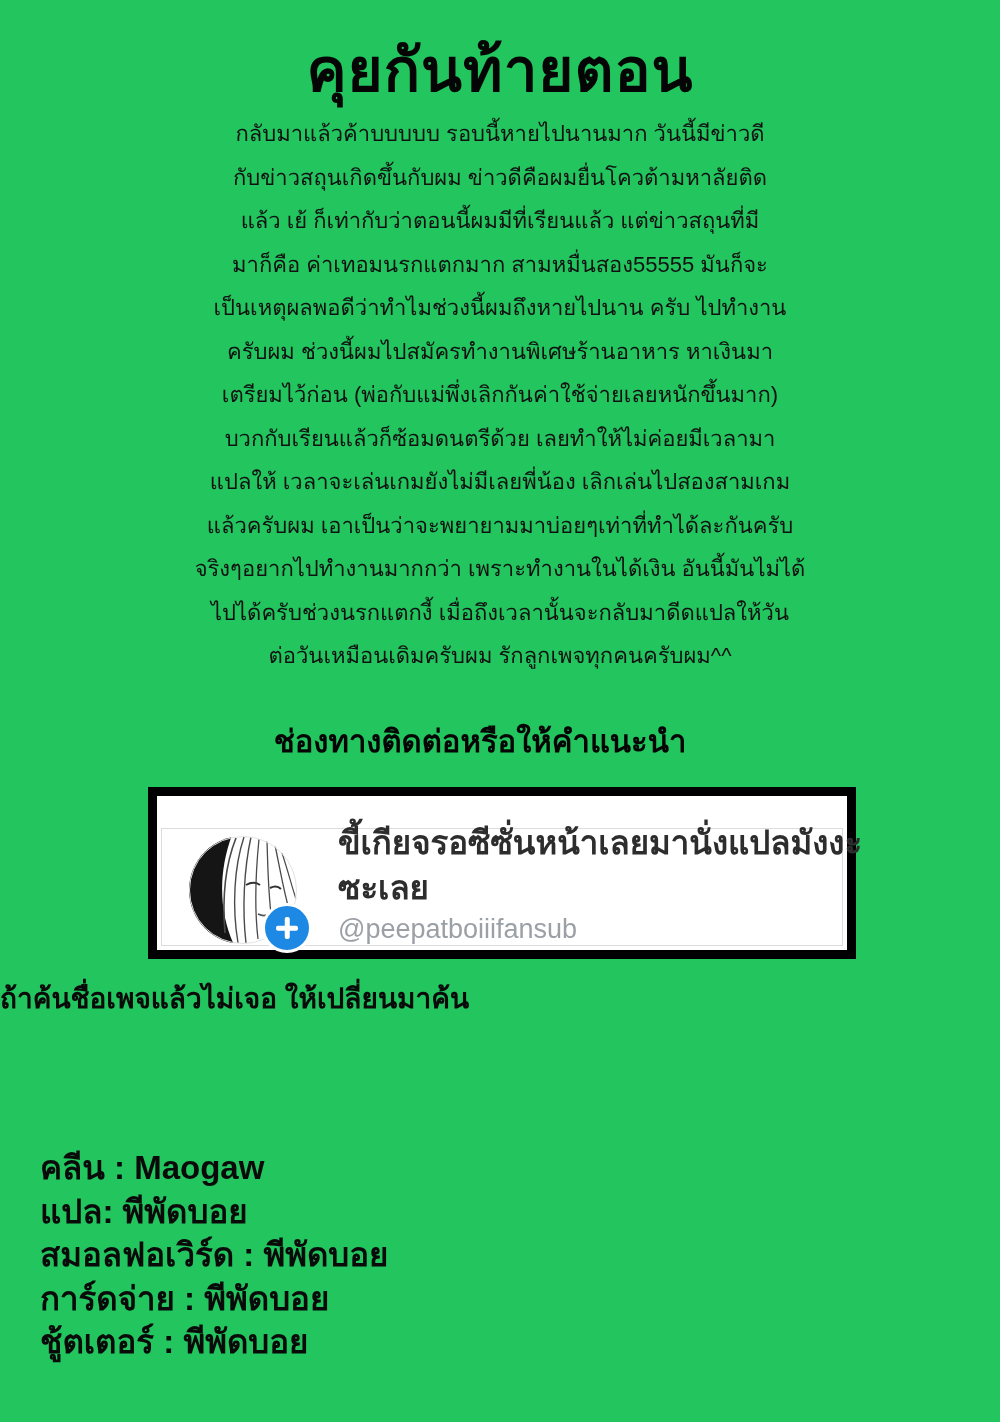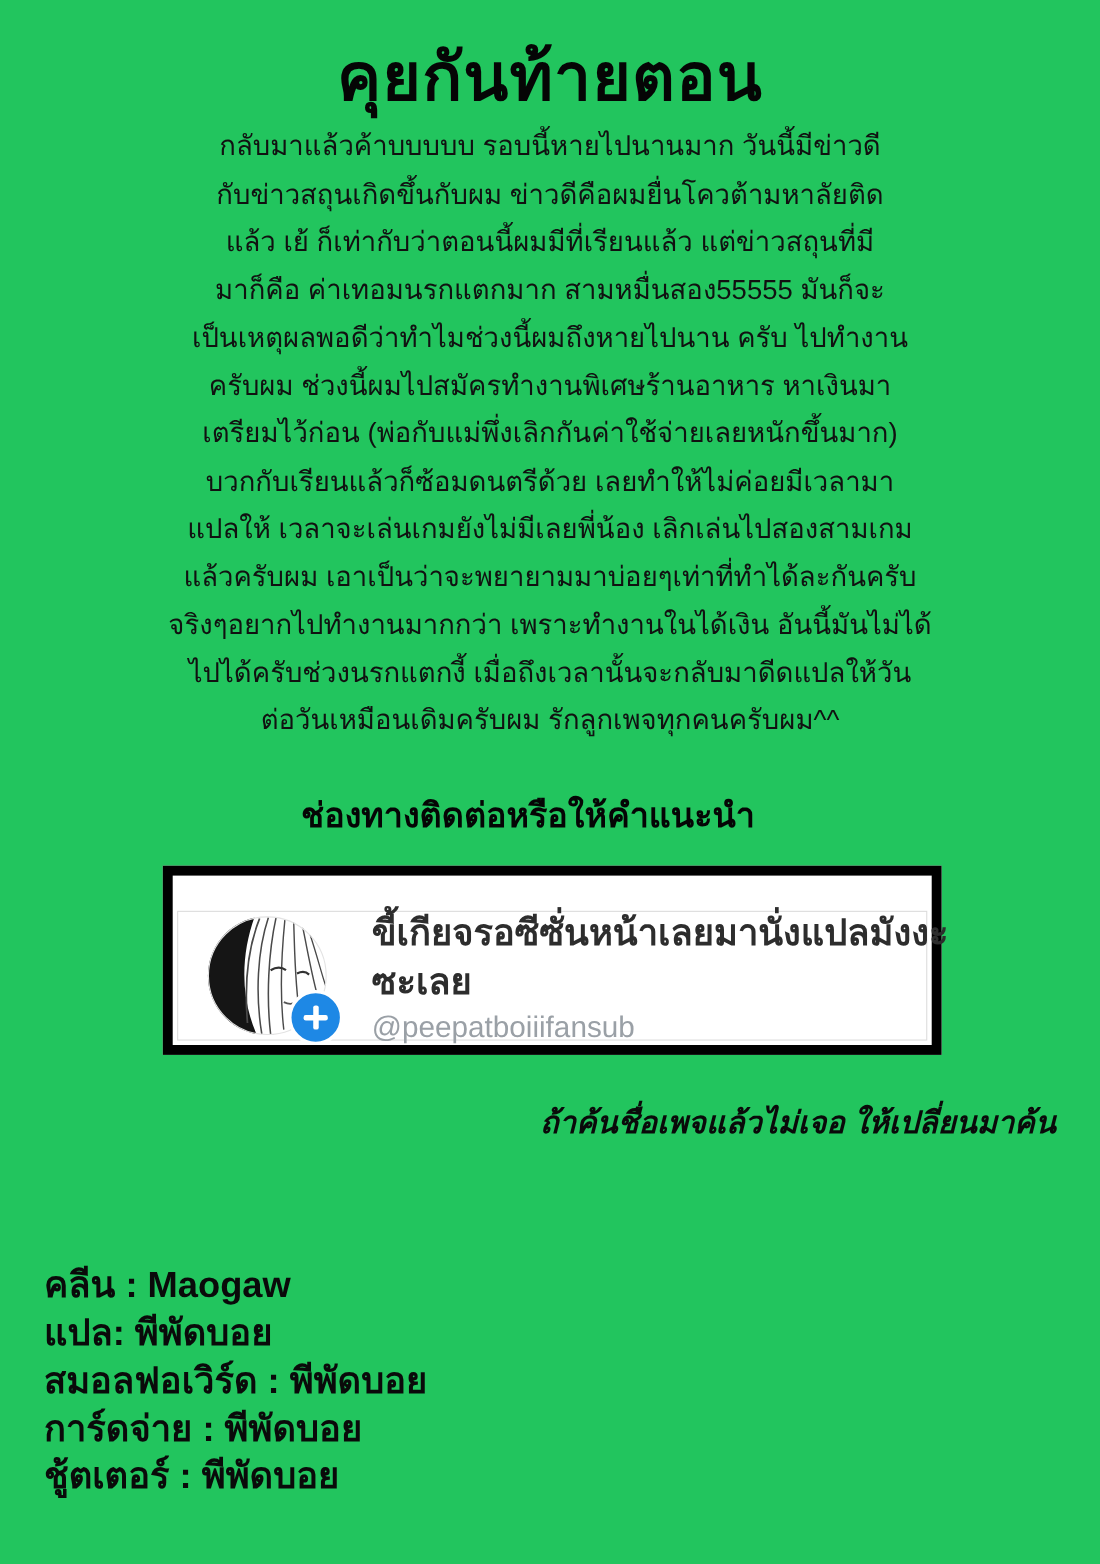--- a/index.html
+++ b/index.html
@@ -17,40 +17,40 @@
     text-align:center;
     font-size:60px;font-weight:900;
     letter-spacing:1px;
     color:#050505;
   }
   .afterword{
     position:absolute;top:112px;left:0;width:100%;
     text-align:center;
   }
   .pline{
-    font-size:25px;line-height:43.5px;
+    font-size:22px;line-height:43.5px;
     font-weight:500;color:#111;
     white-space:nowrap;
   }
   .contact-heading{
     position:absolute;top:716px;left:0;width:960px;
     text-align:center;
     font-size:31px;font-weight:800;color:#050505;
   }
   .card{
     position:absolute;left:148px;top:787px;
     width:708px;height:172px;
     border:9px solid #000;
     background:#fff;
     box-sizing:border-box;
   }
   .card-inner{
     position:absolute;inset:4px;
     border:1px solid #dcdcdc;
-    display:flex;align-items:center;
+    display:flex;align-items:flex-end;
     padding-left:26px;box-sizing:border-box;margin-top:28px;
   }
   .avatar-wrap{
     position:relative;width:110px;height:110px;flex:0 0 auto;
   }
   .plus-badge{
     position:absolute;right:-14px;bottom:-8px;
     width:44px;height:44px;border-radius:50%;
     background:#1e88e5;border:3px solid #fff;
     box-sizing:content-box;
@@ -70,23 +70,22 @@
   }
   .card-name{
     font-size:33px;line-height:45px;font-weight:600;color:#2d2d2d;
     white-space:nowrap;
   }
   .card-handle{
     margin-top:4px;
     font-size:27px;font-weight:400;color:#9aa0a6;
   }
   .search-note{
-    position:absolute;top:1000px;left:0;width:960px;
-    text-align:right;
-    font-style:italic;
+    position:absolute;top:978px;left:0;width:960px;
+    text-align:left;
   }
   .note-line{
     font-size:28px;line-height:41px;font-weight:800;color:#0a0a0a;
   }
   .credits{
     position:absolute;left:40px;top:1146px;
   }
   .credit-line{
     font-size:33px;line-height:43.5px;font-weight:800;color:#0a0a0a;
     white-space:nowrap;

